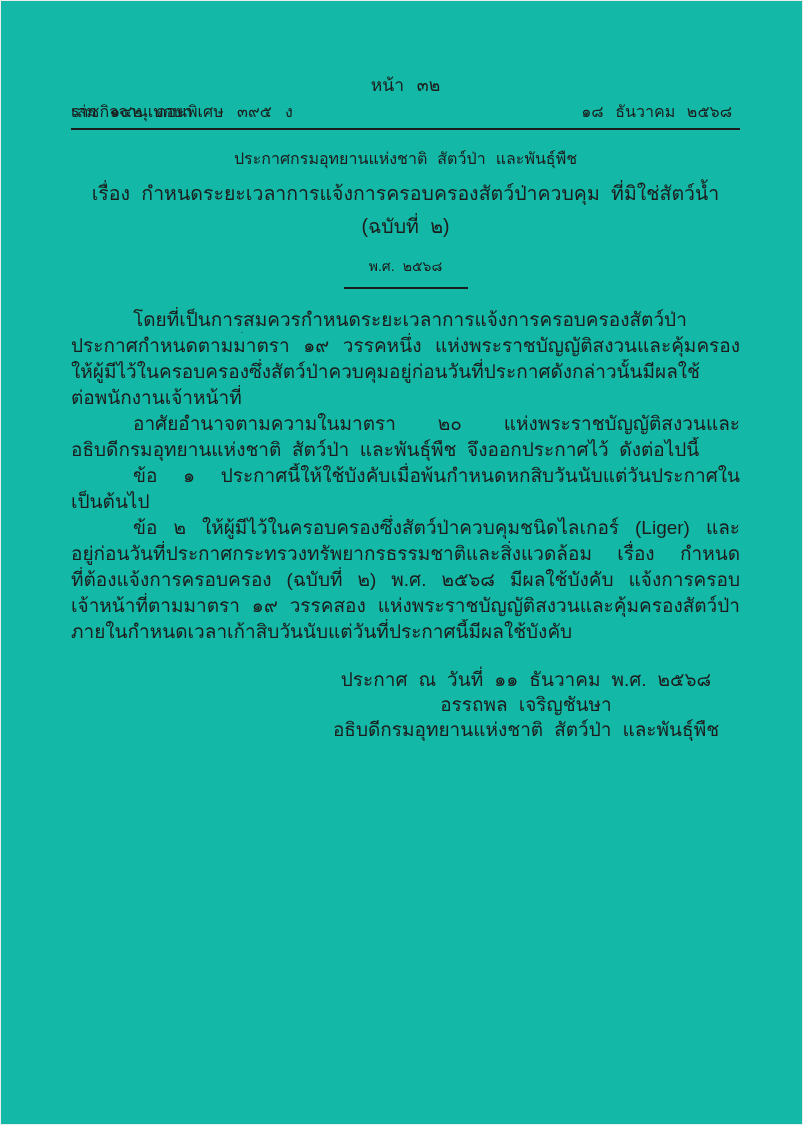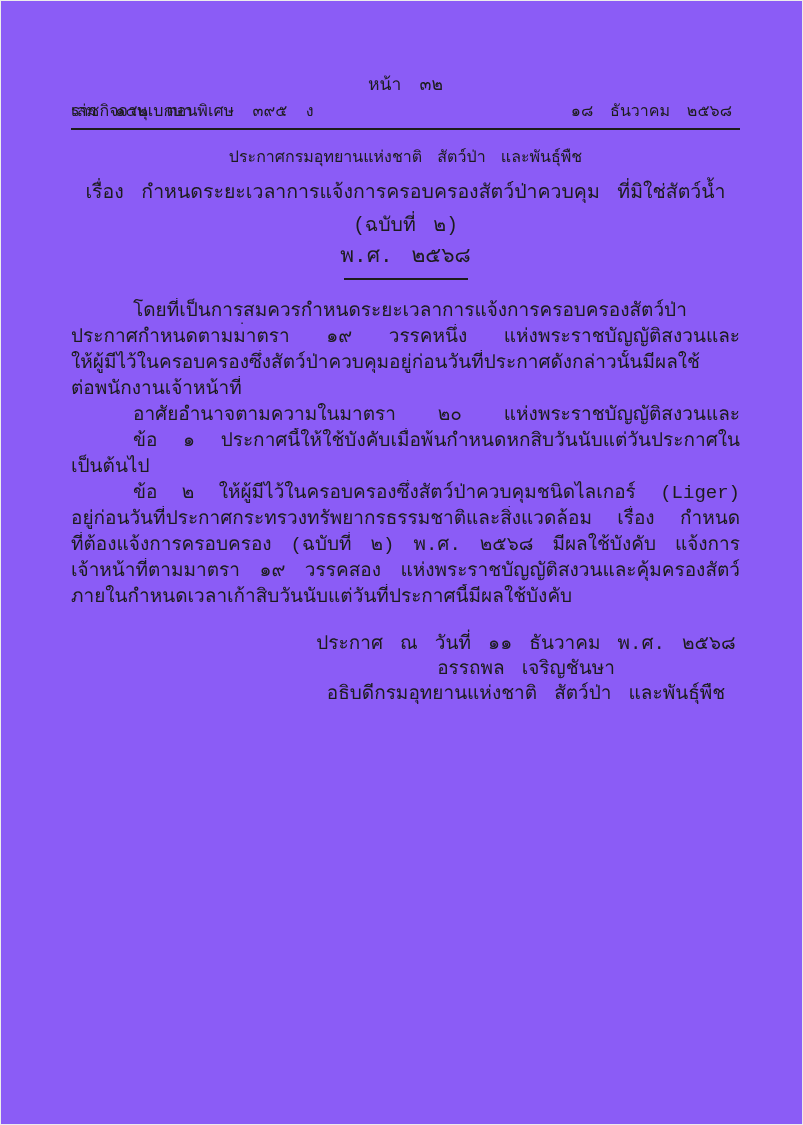--- a/index.html
+++ b/index.html
@@ -4,24 +4,24 @@
 <style>
   html, body {
     margin: 0;
     padding: 0;
     background: #ffffff;
   }
   .page {
     position: relative;
     width: 801px;
     height: 1123px;
-    background: #8b5cf6;
+    background: #14b8a6;
     border: 1px solid #ececec;
     overflow: hidden;
-    font-family: Liberation Mono, monospace;
+    font-family: Liberation Sans, sans-serif;
     color: #1c1c1c;
   }
   .content {
     width: 669px;
     margin-left: 70px;
   }
   
   .page-number {
     margin-top: 74px;
     text-align: center;
@@ -66,23 +66,23 @@
     word-spacing: 0.35em;
   }
   .doc-subject {
     margin-top: 3px;
     text-align: center;
     font-size: 19.5px;
     line-height: 33px;
     word-spacing: 0.3em;
   }
   .doc-year {
-    margin-top: 1px;
+    margin-top: 10px;
     text-align: center;
-    font-size: 21px;
+    font-size: 14px;
     line-height: 26px;
     word-spacing: 0.3em;
   }
   .title-divider {
     width: 124px;
     margin: 8px auto 0 auto;
     border: 0;
     border-top: 2px solid #1c1c1c;
     height: 0;
   }
@@ -140,20 +140,21 @@
     <div class="doc-subject">เรื่อง กำหนดระยะเวลาการแจ้งการครอบครองสัตว์ป่าควบคุม ที่มิใช่สัตว์น้ำ (ฉบับที่ ๒)</div>
     <div class="doc-year">พ.ศ. ๒๕๖๘</div>
     <hr class="title-divider">
 
     <div class="doc-body">
         <div class="body-line indent fill">โดยที่เป็นการสมควรกำหนดระยะเวลาการแจ้งการครอบครองสัตว์ป่าควบคุมชนิดที่รัฐมนตรี</div>
         <div class="body-line fill">ประกาศกำหนดตามมาตรา ๑๙ วรรคหนึ่ง แห่งพระราชบัญญัติสงวนและคุ้มครองสัตว์ป่า พ.ศ. ๒๕๖๒</div>
         <div class="body-line fill">ให้ผู้มีไว้ในครอบครองซึ่งสัตว์ป่าควบคุมอยู่ก่อนวันที่ประกาศดังกล่าวนั้นมีผลใช้บังคับแจ้งการครอบครอง</div>
         <div class="body-line">ต่อพนักงานเจ้าหน้าที่</div>
         <div class="body-line indent fill">อาศัยอำนาจตามความในมาตรา ๒๐ แห่งพระราชบัญญัติสงวนและคุ้มครองสัตว์ป่า พ.ศ. ๒๕๖๒</div>
+        <div class="body-line">อธิบดีกรมอุทยานแห่งชาติ สัตว์ป่า และพันธุ์พืช จึงออกประกาศไว้ ดังต่อไปนี้</div>
         <div class="body-line indent fill">ข้อ ๑ ประกาศนี้ให้ใช้บังคับเมื่อพ้นกำหนดหกสิบวันนับแต่วันประกาศในราชกิจจานุเบกษา</div>
         <div class="body-line">เป็นต้นไป</div>
         <div class="body-line indent fill">ข้อ ๒ ให้ผู้มีไว้ในครอบครองซึ่งสัตว์ป่าควบคุมชนิดไลเกอร์ (Liger) และไทกอน (Tigon)</div>
         <div class="body-line fill">อยู่ก่อนวันที่ประกาศกระทรวงทรัพยากรธรรมชาติและสิ่งแวดล้อม เรื่อง กำหนดชนิดสัตว์ป่าควบคุม</div>
         <div class="body-line fill">ที่ต้องแจ้งการครอบครอง (ฉบับที่ ๒) พ.ศ. ๒๕๖๘ มีผลใช้บังคับ แจ้งการครอบครองต่อพนักงาน</div>
         <div class="body-line fill">เจ้าหน้าที่ตามมาตรา ๑๙ วรรคสอง แห่งพระราชบัญญัติสงวนและคุ้มครองสัตว์ป่า พ.ศ. ๒๕๖๒</div>
         <div class="body-line">ภายในกำหนดเวลาเก้าสิบวันนับแต่วันที่ประกาศนี้มีผลใช้บังคับ</div>
       </div>
 
     <div class="signature">

